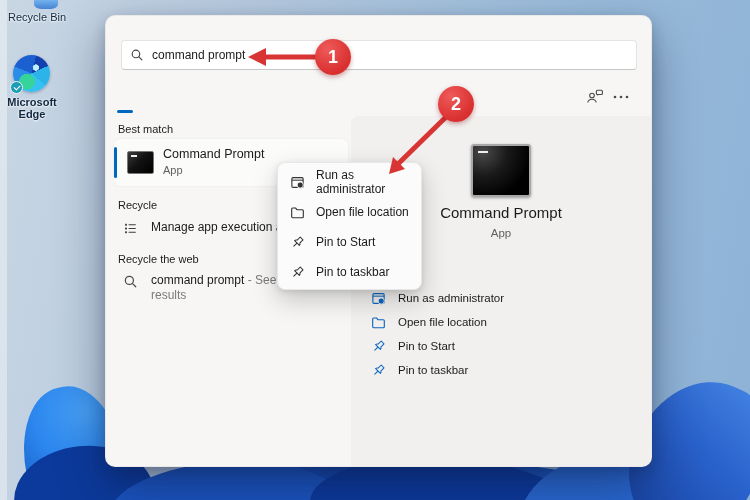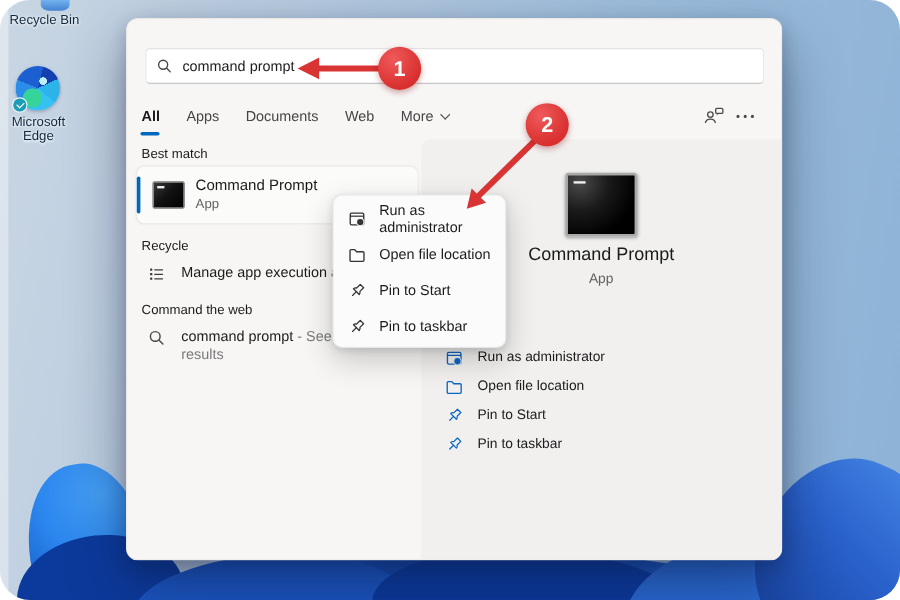--- a/index.html
+++ b/index.html
@@ -1,19 +1,19 @@
 <!DOCTYPE html>
 <html><head>
 <meta charset="utf-8">
 <style>
   * { margin:0; padding:0; box-sizing:border-box; }
   html,body { width:750px; height:500px; overflow:hidden; }
   body { font-family:"Liberation Sans", sans-serif; }
   .stage { position:relative; width:750px; height:500px; overflow:hidden;
-           background:linear-gradient(100deg,#c9d6e3 0%,#b6cadf 30%,#9cbddb 65%,#8db2d6 100%);border-radius:25px; }
+           background:linear-gradient(100deg,#c9d6e3 0%,#b6cadf 30%,#9cbddb 65%,#8db2d6 100%); }
   .left-strip { position:absolute; left:0; top:0; width:7px; height:100%;
                 background:rgba(255,255,255,.38); }
 
   
   .petal { position:absolute; }
   .p-left { left:26px; top:386px; width:98px; height:160px; border-radius:52% 48% 46% 54%;
             transform:rotate(-12deg);
             background:radial-gradient(circle at 70% 18%, #47a0f5 0%, #2b86ee 35%, #1355bd 75%, #0c3fa0 100%); }
   .p-left2 { left:14px; top:446px; width:140px; height:100px; border-radius:50%;
              background:#0c3a9c; transform:rotate(-6deg); }
@@ -41,21 +41,21 @@
                background:
                  radial-gradient(circle at 62% 34%, #bdeffd 0 9%, rgba(0,0,0,0) 10%),
                  radial-gradient(circle at 38% 72%, #35d49a 0 22%, rgba(0,0,0,0) 23%),
                  conic-gradient(from 130deg at 50% 50%, #35c1f1 0 22%, #2b8de8 22% 45%, #1b5fd0 45% 68%, #143fae 68% 82%, #2bb3ea 82% 100%);
                box-shadow:0 1px 3px rgba(0,0,60,.3); }
   .edge-badge { position:absolute; left:-3px; bottom:-2px; width:13px; height:13px; border-radius:50%;
                 background:#1d9db4; border:1.5px solid #eef5fa; }
   .edge-badge::after { content:""; position:absolute; left:2.5px; top:2.5px; width:5px; height:2.8px;
                        border-left:1.4px solid #fff; border-bottom:1.4px solid #fff;
                        transform:rotate(-45deg); }
-  .edge-label { left:0; top:96px; width:64px; line-height:12px; }
+  .edge-label { left:0; top:96px; width:64px; line-height:12px;font-weight:bold; }
 
   
   .panel { position:absolute; left:105px; top:15px; width:547px; height:452px;
            background:#f7f6f5; border-radius:10px; border:1px solid rgba(0,0,0,.05);
            box-shadow:0 22px 48px rgba(12,24,58,.42), 0 5px 14px rgba(12,24,58,.22); }
   .preview-pane { position:absolute; left:245px; top:100px; right:0; bottom:0;
                   background:#f1f0ef; border-radius:8px 0 10px 0; }
 
   .search-box { position:absolute; left:15px; top:24px; width:516px; height:30px;
                 background:#fff; border:1px solid #e3e3e3; border-bottom:1px solid #c6c6c6;
@@ -190,30 +190,20 @@
     </div>
 
     <div class="search-box">
       <svg width="14" height="14" viewBox="0 0 16 16" fill="none" stroke="#444" stroke-width="1.3" stroke-linecap="round">
           <circle cx="6.8" cy="6.8" r="4.3"></circle>
           <line x1="10.2" y1="10.2" x2="13.6" y2="13.6"></line>
         </svg>
       <span class="query">command prompt</span>
     </div>
 
-    <div class="tabs">
-      <span class="tab active">All</span>
-      <span class="tab">Apps</span>
-      <span class="tab">Documents</span>
-      <span class="tab">Web</span>
-      <span class="tab">
-          <span>More</span>
-          <span class="chev"></span>
-        </span>
-    </div>
     <div class="underline" style="background:#0067c0"></div>
 
     <svg class="fb-icon" width="18" height="17" viewBox="0 0 18 16" fill="none" stroke="#4a4a4a" stroke-width="1.1">
         <circle cx="6" cy="7" r="2.3"></circle>
         <path d="M1.8 14 c.4-2.1 2.1-3.3 4.2-3.3 s3.8 1.2 4.2 3.3"></path>
         <rect x="10.4" y="1.8" width="6" height="4.2" rx="1"></rect>
         <path d="M12 6 l-1 1.7 2.2-1.7 z" fill="#4a4a4a" stroke="none"></path>
       </svg>
     <svg class="more-dots" width="16" height="4" viewBox="0 0 16 4" fill="#4a4a4a">
         <circle cx="2" cy="2" r="1.3"></circle>
@@ -234,21 +224,21 @@
     <svg class="row-icon" style="left:17px; top:205px" width="15" height="15" viewBox="0 0 16 16" fill="#3c3c3c">
         <rect x="2.2" y="3" width="2" height="2" rx=".4"></rect>
         <rect x="2.2" y="7" width="2" height="2" rx=".4"></rect>
         <rect x="2.2" y="11" width="2" height="2" rx=".4"></rect>
         <rect x="5.8" y="3.5" width="8" height="1.1" rx=".5"></rect>
         <rect x="5.8" y="7.5" width="8" height="1.1" rx=".5"></rect>
         <rect x="5.8" y="11.5" width="8" height="1.1" rx=".5"></rect>
       </svg>
     <div class="set-row-text">Manage app execution aliases</div>
 
-    <div class="sec-label web-label">Command the web</div>
+    <div class="sec-label web-label">Recycle the web</div>
     <svg class="row-icon" style="left:17px; top:258px" width="15" height="15" viewBox="0 0 16 16" fill="none" stroke="#4a4a4a" stroke-width="1.3" stroke-linecap="round">
         <circle cx="6.8" cy="6.8" r="4.3"></circle>
         <line x1="10.2" y1="10.2" x2="13.6" y2="13.6"></line>
       </svg>
     <div class="web-row-text">
       <span class="web-bold">command prompt</span><span class="web-rest"> - See web results</span>
     </div>
   </div>
 
   <div class="ctx">

